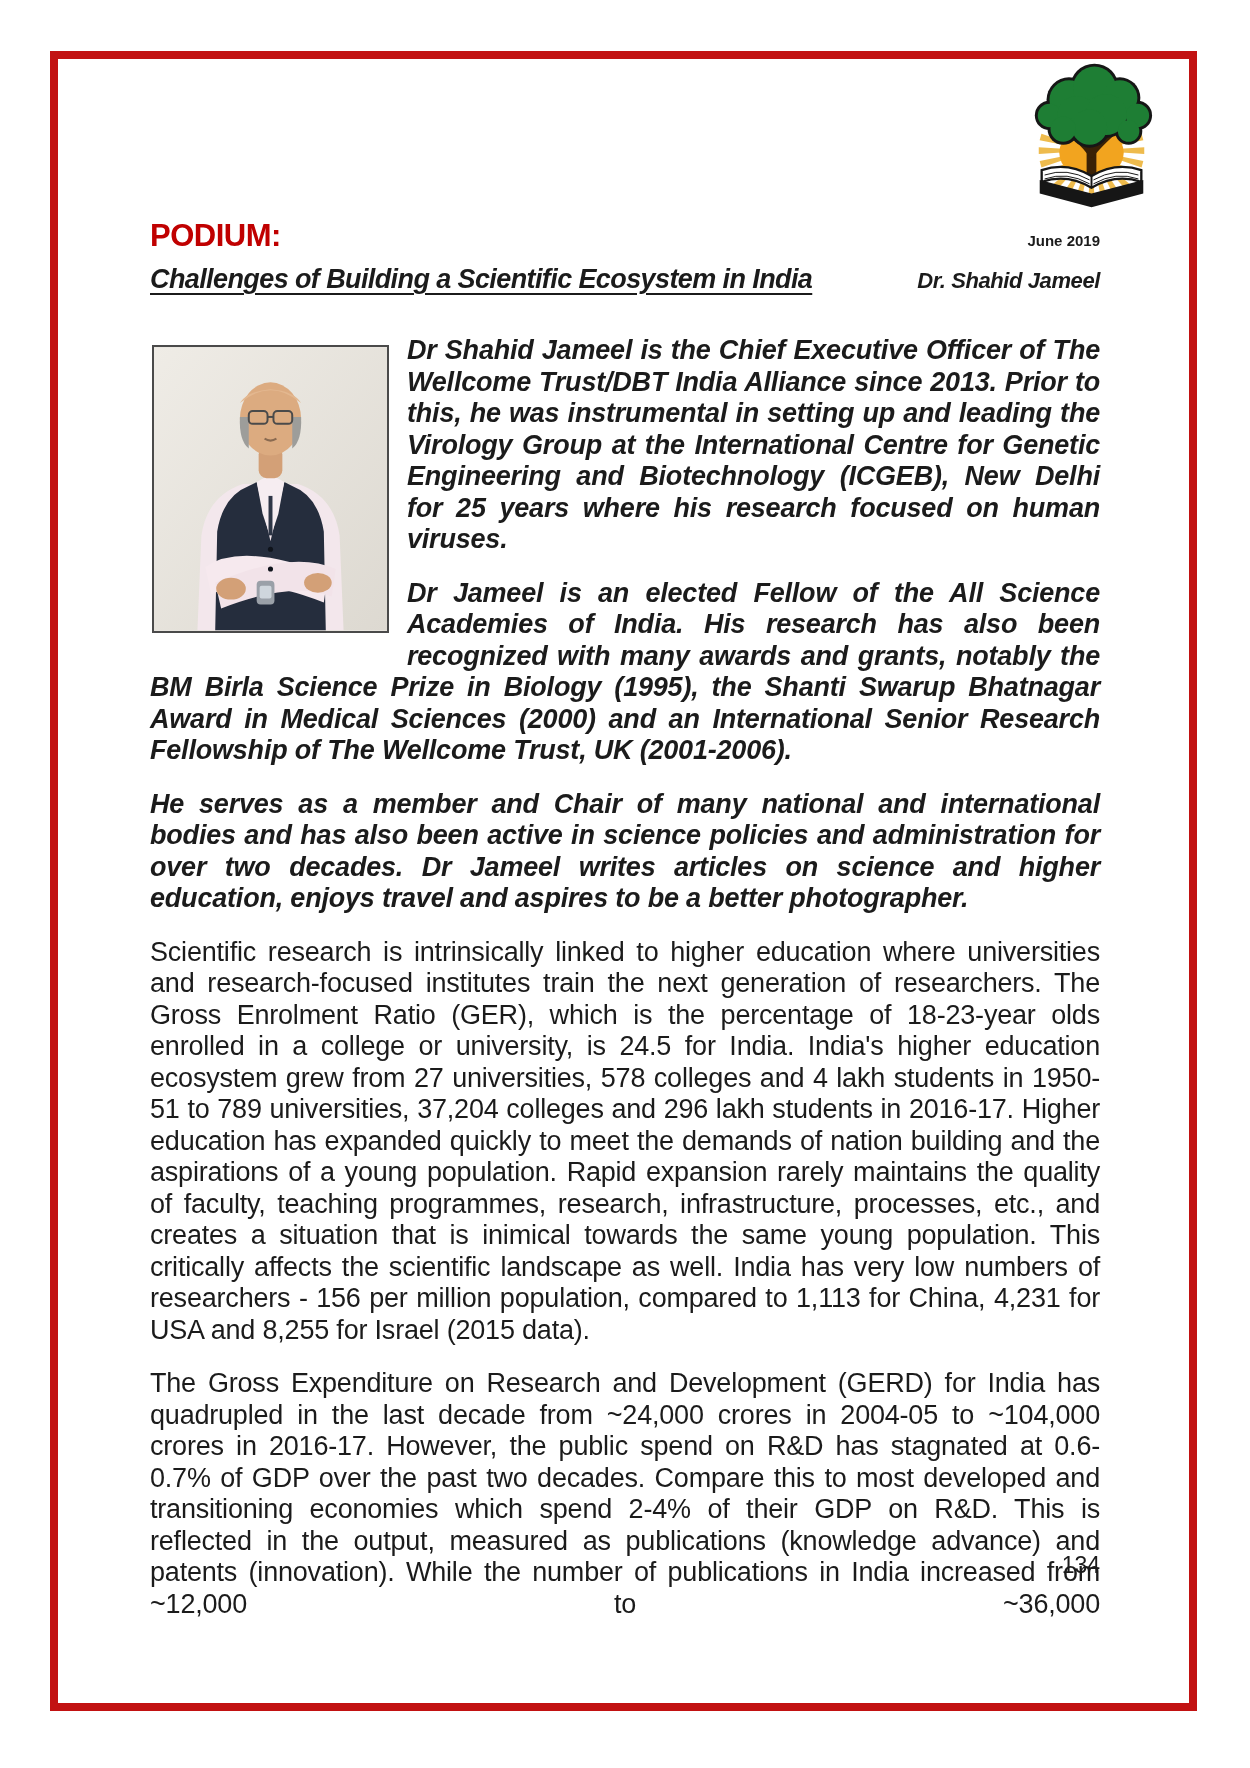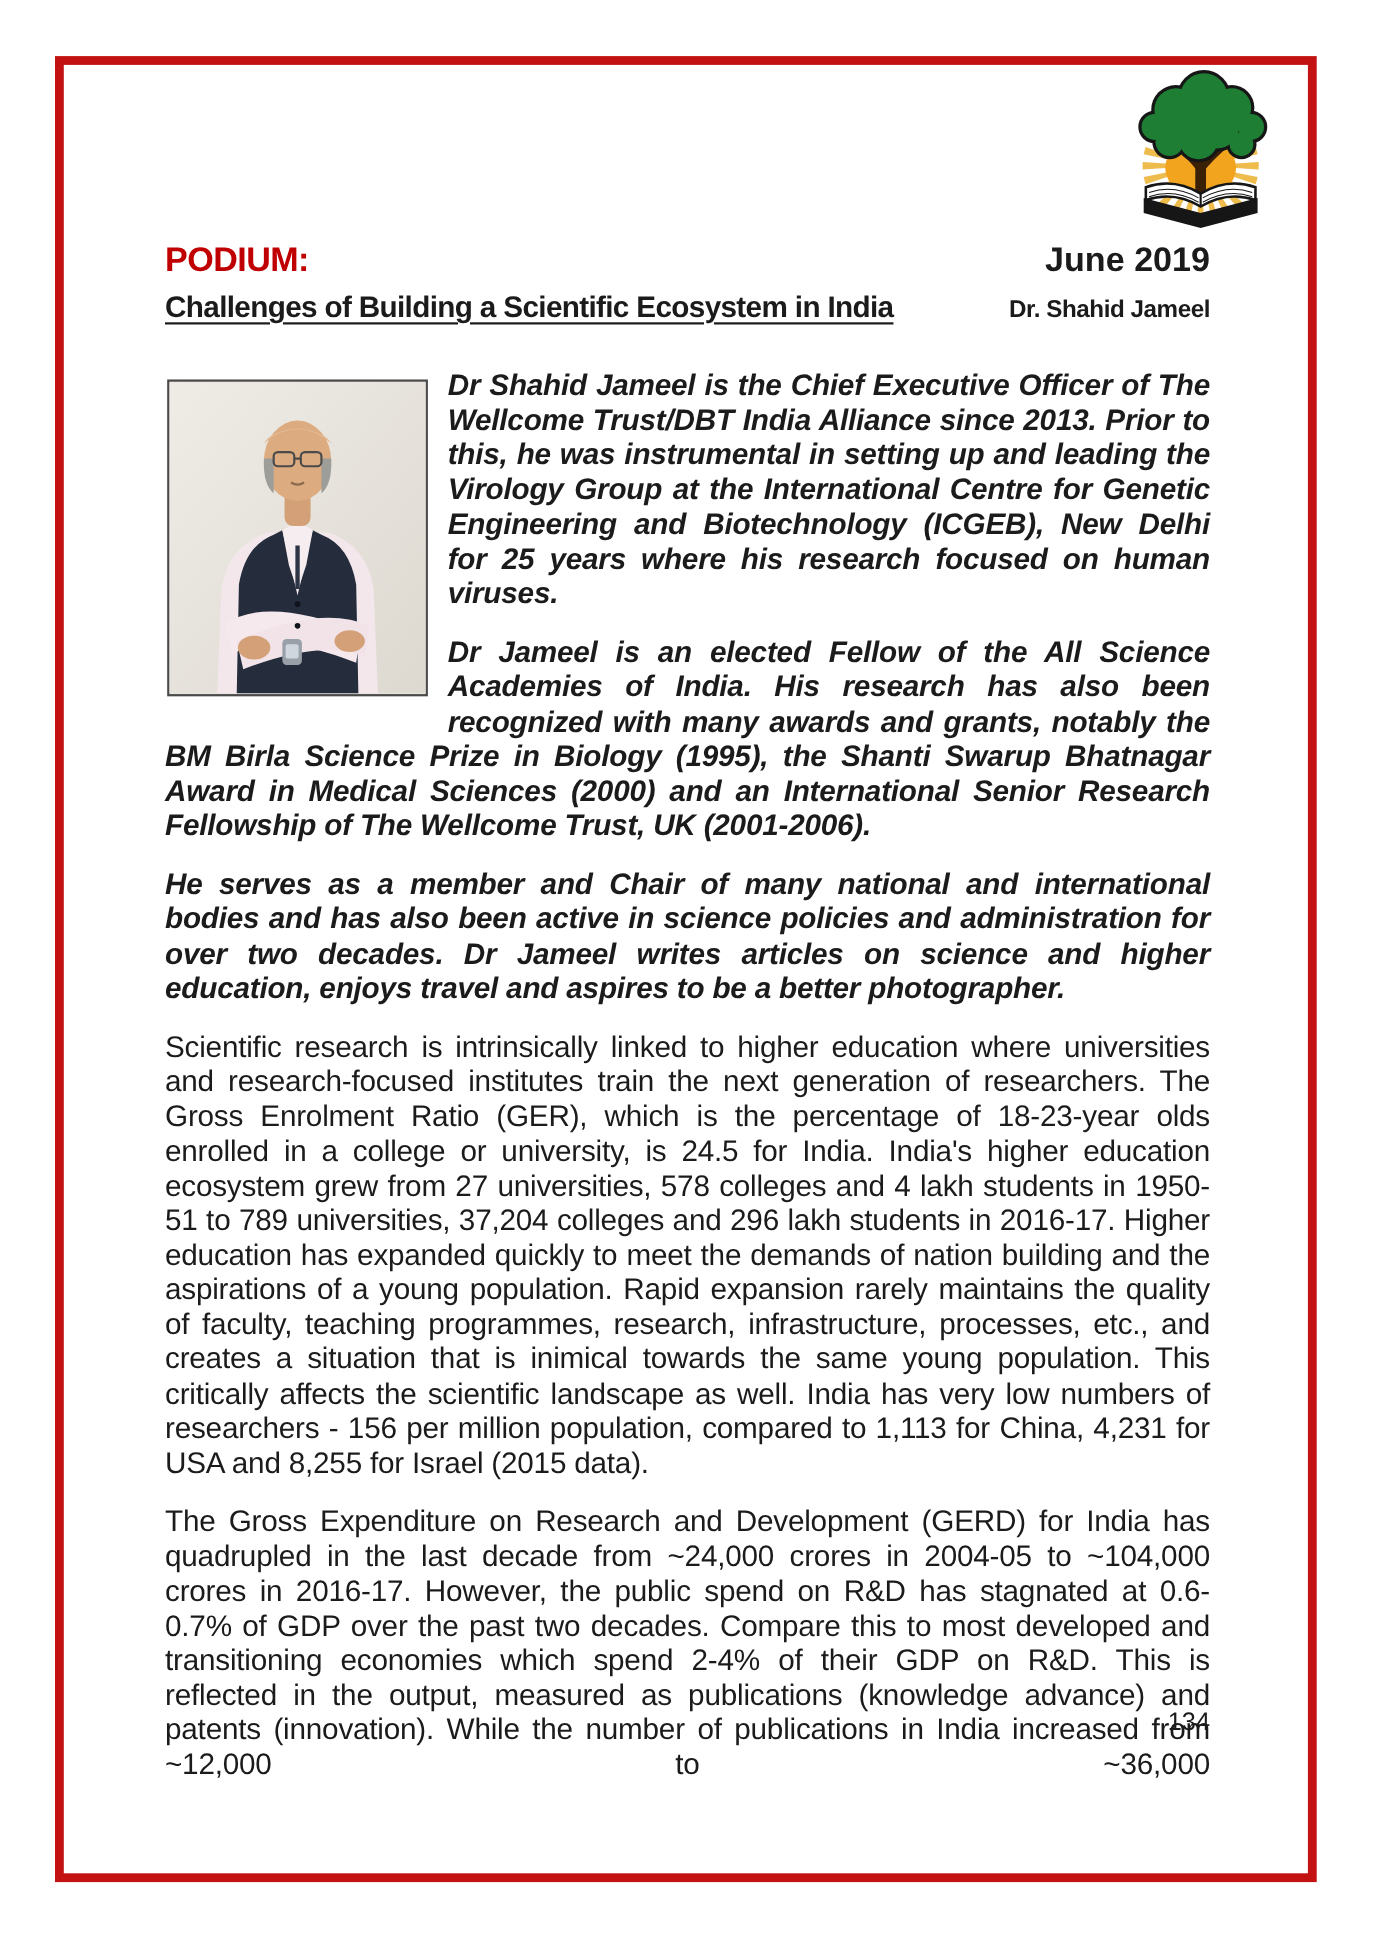--- a/index.html
+++ b/index.html
@@ -34,24 +34,24 @@
     justify-content:space-between;
     align-items:baseline;
   }
   .podium{
     color:#c00000;
     font-size:31px;
     font-weight:bold;
     letter-spacing:-0.5px;
   }
   .date{
-    font-size:31px;
-    font-weight:bold;
-  }
-  .hdr-row2{margin-top:10px;}
+    font-size:15px;
+    font-weight:bold;
+  }
+  .hdr-row2{margin-top:10px;font-style:italic;}
   .doc-title{
     font-size:27px;
     font-weight:bold;
     text-decoration:underline;
     text-underline-offset:5px;
     letter-spacing:-0.6px;
   }
   .author{
     font-size:22px;
     font-weight:bold;

